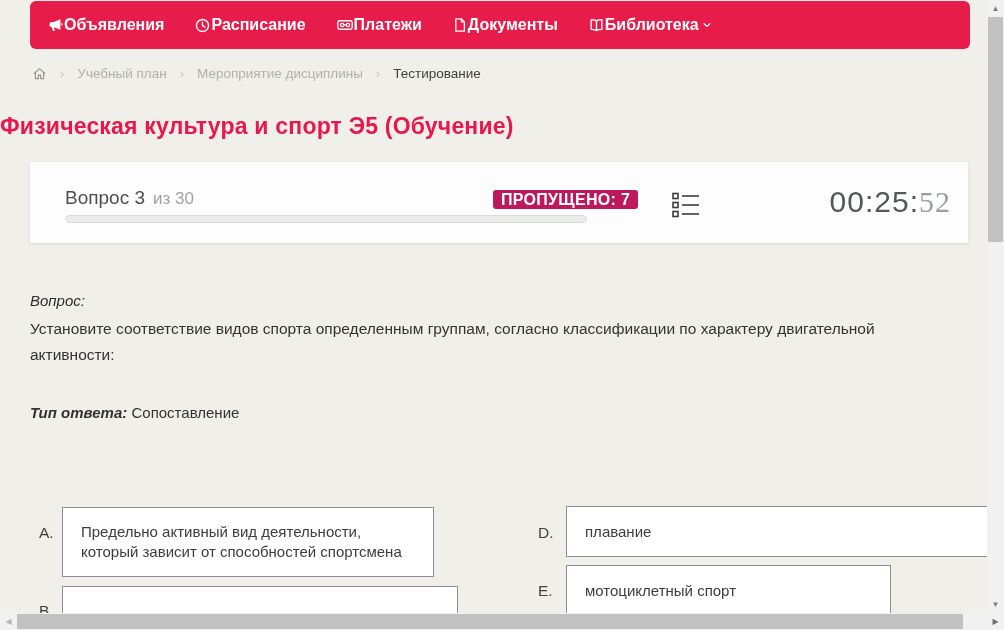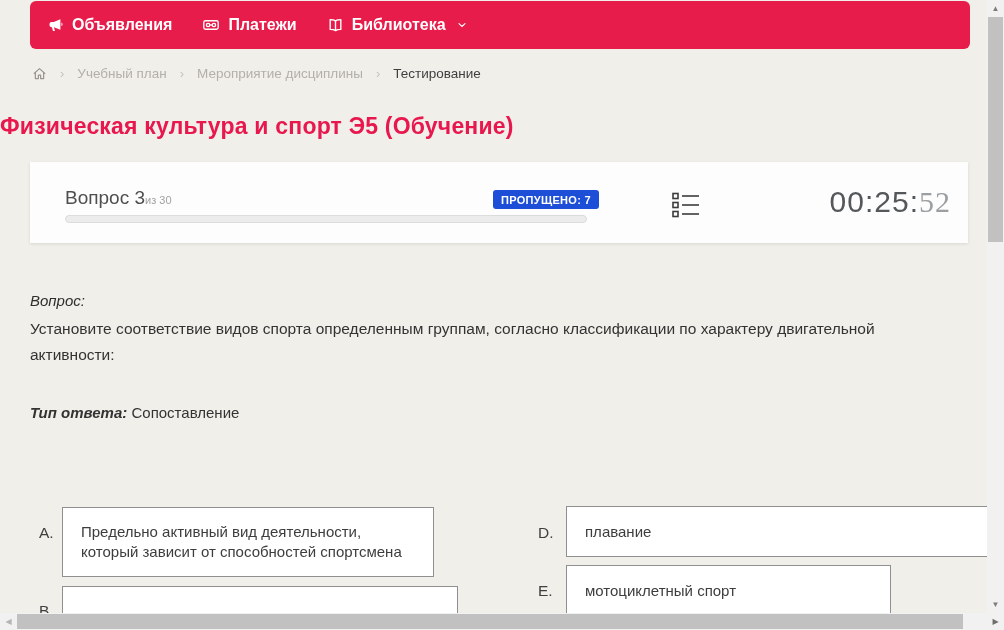--- a/index.html
+++ b/index.html
@@ -10,21 +10,21 @@
     position:relative;
     color:#333;
   }
   
   .navbar {
     position:absolute; left:30px; top:1px; width:940px; height:48px;
     background:#e81c4a; border-radius:6px;
     display:flex; align-items:stretch; padding:0 10px 0 2px;
   }
   .nav-item {
-    display:flex; align-items:center; gap:8px;
+    display:flex; align-items:center; 
     padding:0 15px; color:#fff; font-weight:bold; font-size:16px;
     cursor:pointer; white-space:nowrap; border-radius:8px;
   }
   .nav-item.active { background:#14386b; }
   .nav-item svg { display:block; }
   .chev { margin-left:2px; }
   
   .breadcrumb {
     position:absolute; left:32px; top:63px; height:20px;
     display:flex; align-items:center; gap:13px; font-size:13.5px; color:#b3afab;
@@ -37,24 +37,24 @@
   .page-title {
     position:absolute; left:0; top:113px; width:1004px; text-align:left;
     color:#e8174d; font-size:23px; font-weight:bold; letter-spacing:0.2px;
   }
   
   .panel {
     position:absolute; left:30px; top:162px; width:938px; height:81px;
     background:#fdfdfd; box-shadow:0 1px 3px rgba(0,0,0,0.10);
   }
   .q-title { position:absolute; left:35px; top:25px; font-size:19px; color:#4f4f4f; }
-  .q-total { font-size:11px; color:#a2a2a2; margin-left:0; }
+  .q-total { font-size:17px; color:#a2a2a2; margin-left:8px; }
   .skip-badge {
     position:absolute; left:463px; top:28px; height:19px;
-    background:#1d4ed8; color:#fff; font-size:11px; font-weight:bold;
+    background:#be185d; color:#fff; font-size:16px; font-weight:bold;
     border-radius:3px; padding:0 8px; display:flex; align-items:center; letter-spacing:0.3px;
   }
   .progress {
     position:absolute; left:35px; top:53px; width:522px; height:8px;
     background:#ececec; border:1px solid #dcdcdc; border-radius:5px; overflow:hidden;
   }
   .progress-fill { height:100%; background:#e81c4a; width:0; border-radius:5px; }
   .qlist-btn { position:absolute; left:642px; top:30px; width:30px; height:28px; cursor:pointer; }
   .timer {
     position:absolute; right:17px; top:23px;
@@ -106,28 +106,46 @@
   <div class="nav-item">
     <span>
       <svg width="17" height="17" viewBox="0 0 16 16">
           <path fill="#fff" d="M12.6 2.2 6.4 4.8H4.2C3.2 4.8 2.4 5.6 2.4 6.6v1.2c0 1 .8 1.8 1.8 1.8h.4l1 3.6h1.9l-1-3.5 6.1 2.4V2.2zM13.6 5.2v3.4c.6-.2 1-.9 1-1.7s-.4-1.5-1-1.7z"></path>
         </svg>
     </span>
     <span>Объявления</span>
   </div>
   <div class="nav-item">
     <span>
+      <svg width="17" height="17" viewBox="0 0 16 16" fill="none" stroke="#fff" stroke-width="1.3" stroke-linecap="round">
+          <circle cx="8" cy="8" r="5.7"></circle>
+          <path d="M8 4.8v3.4l2.3 1.4"></path>
+        </svg>
+    </span>
+    <span>Расписание</span>
+  </div>
+  <div class="nav-item">
+    <span>
       <svg width="18" height="18" viewBox="0 0 16 16" fill="none" stroke="#fff" stroke-width="1.2">
           <rect x="1.6" y="4.2" width="12.8" height="7.6" rx="1.6"></rect>
           <circle cx="5.4" cy="8" r="1.5"></circle>
           <circle cx="10.6" cy="8" r="1.5"></circle>
           <path d="M6.9 8h2.2"></path>
         </svg>
     </span>
     <span>Платежи</span>
+  </div>
+  <div class="nav-item">
+    <span>
+      <svg width="16" height="16" viewBox="0 0 16 16" fill="none" stroke="#fff" stroke-width="1.3" stroke-linejoin="round">
+          <path d="M3.8 1.8h5.6l3 3.1v9.3H3.8z"></path>
+          <path d="M9.4 1.8v3.1h3"></path>
+        </svg>
+    </span>
+    <span>Документы</span>
   </div>
   <div class="nav-item">
     <span>
       <svg width="17" height="17" viewBox="0 0 16 16" fill="none" stroke="#fff" stroke-width="1.3" stroke-linejoin="round">
           <path d="M8 3.6C6.9 2.8 5.2 2.5 3 2.5v9.2c2.2 0 3.9.3 5 1.1 1.1-.8 2.8-1.1 5-1.1V2.5c-2.2 0-3.9.3-5 1.1z"></path>
           <path d="M8 3.6v9.2"></path>
         </svg>
     </span>
     <span>Библиотека</span>
     <span class="chev">

